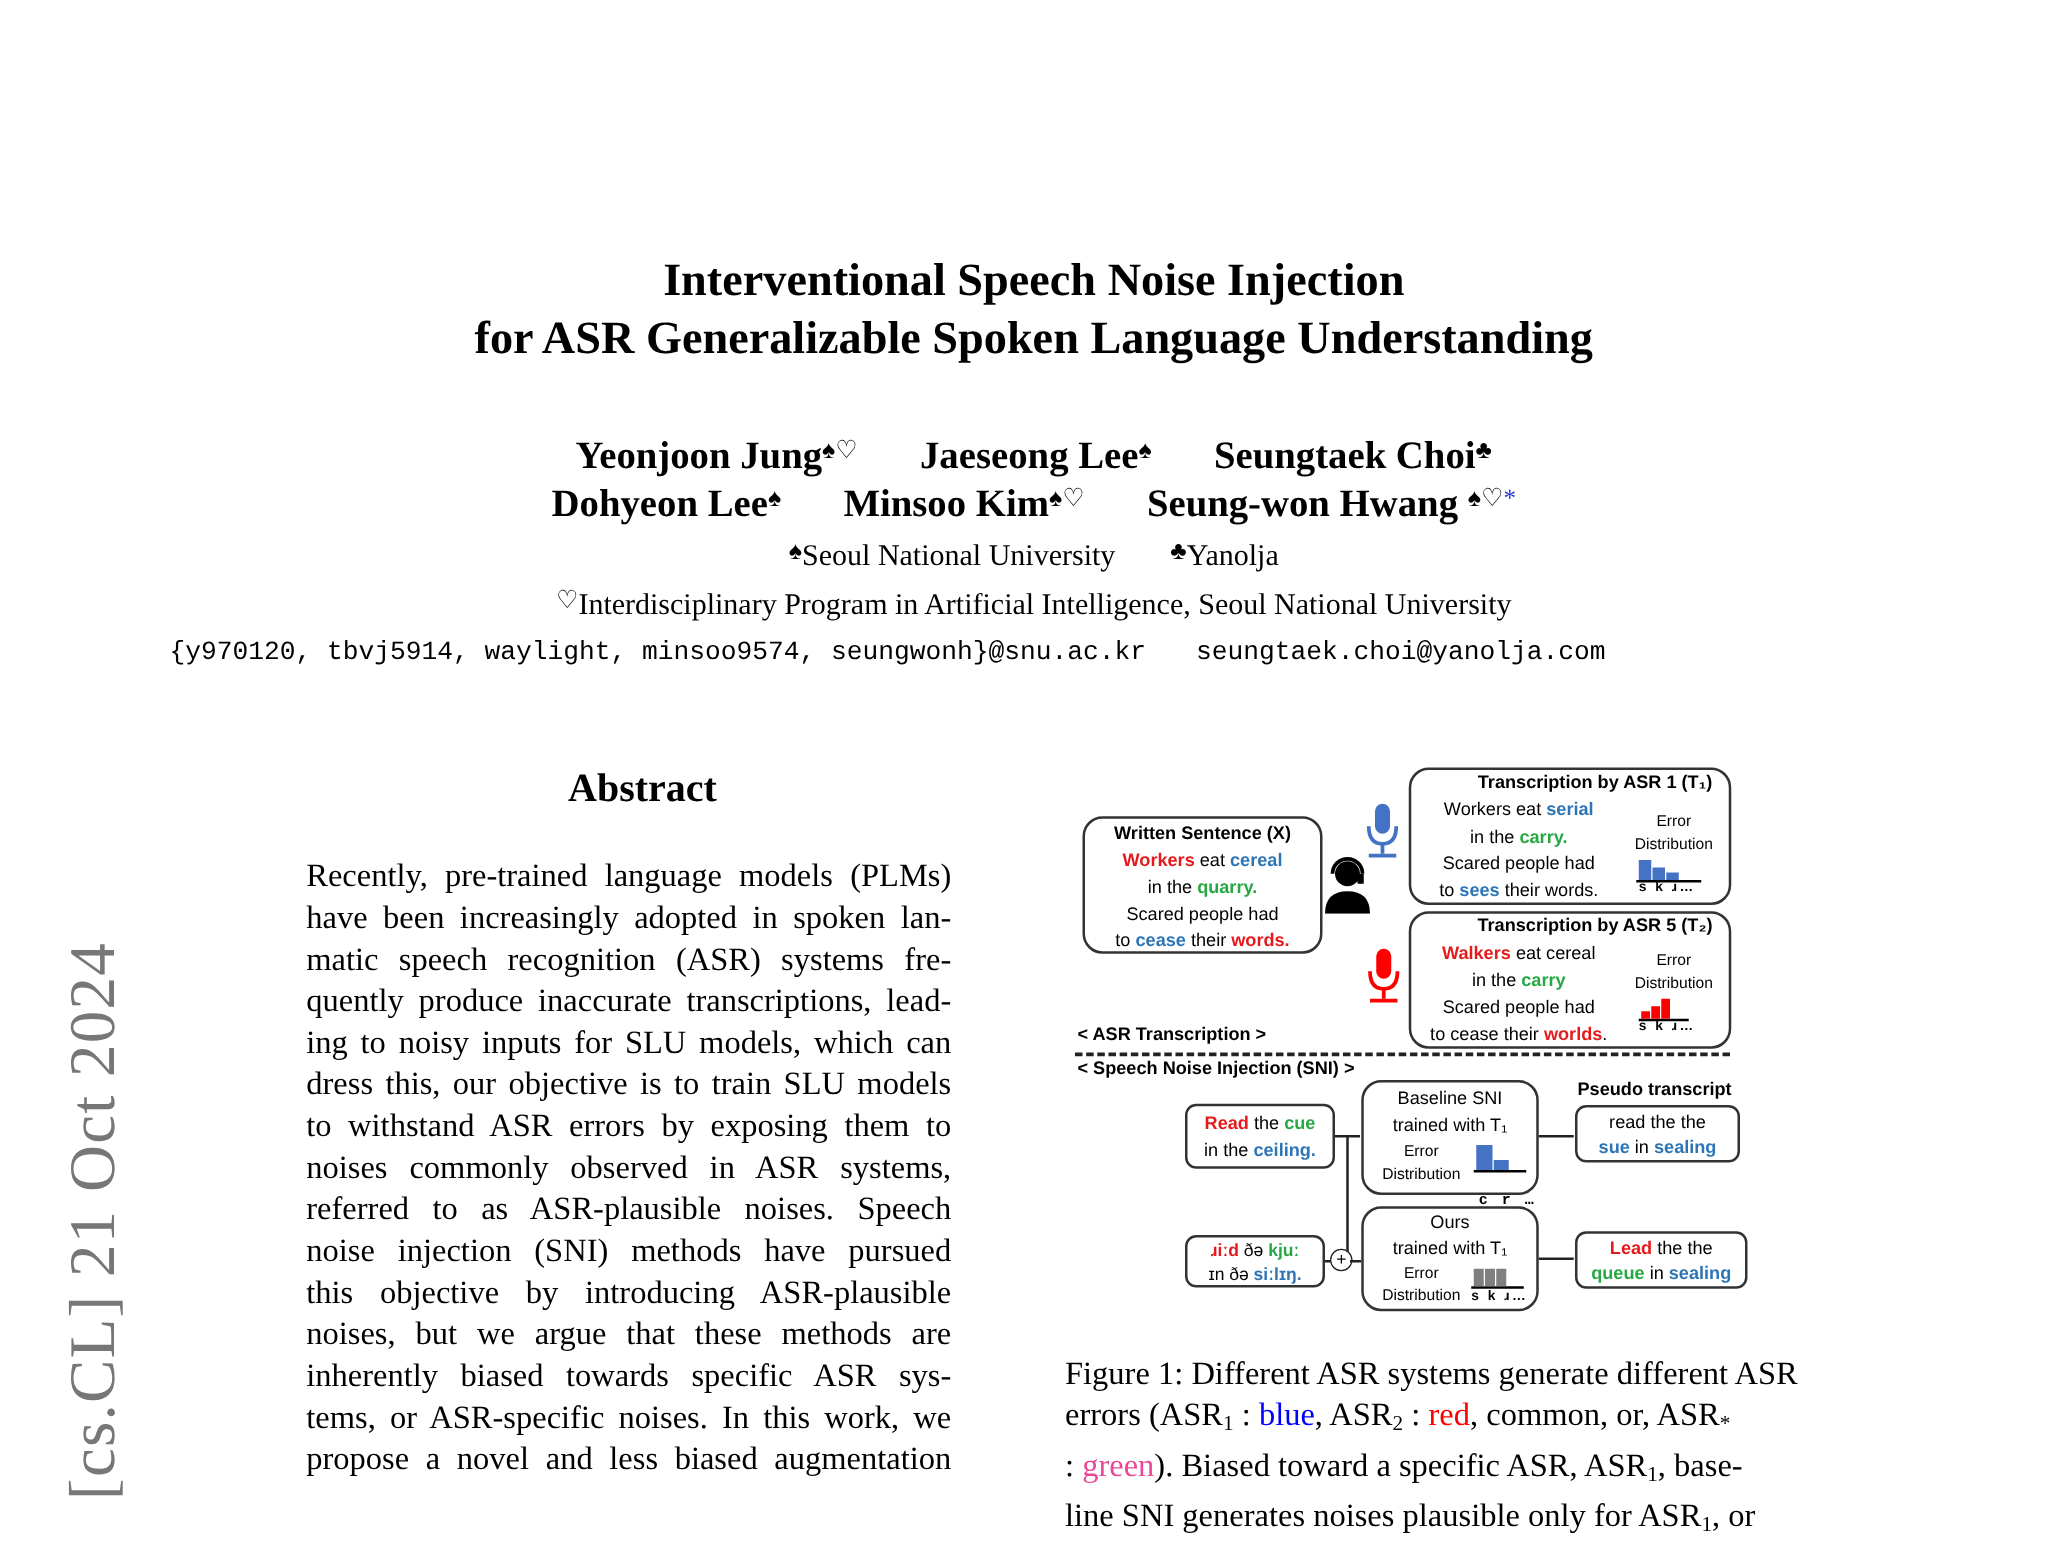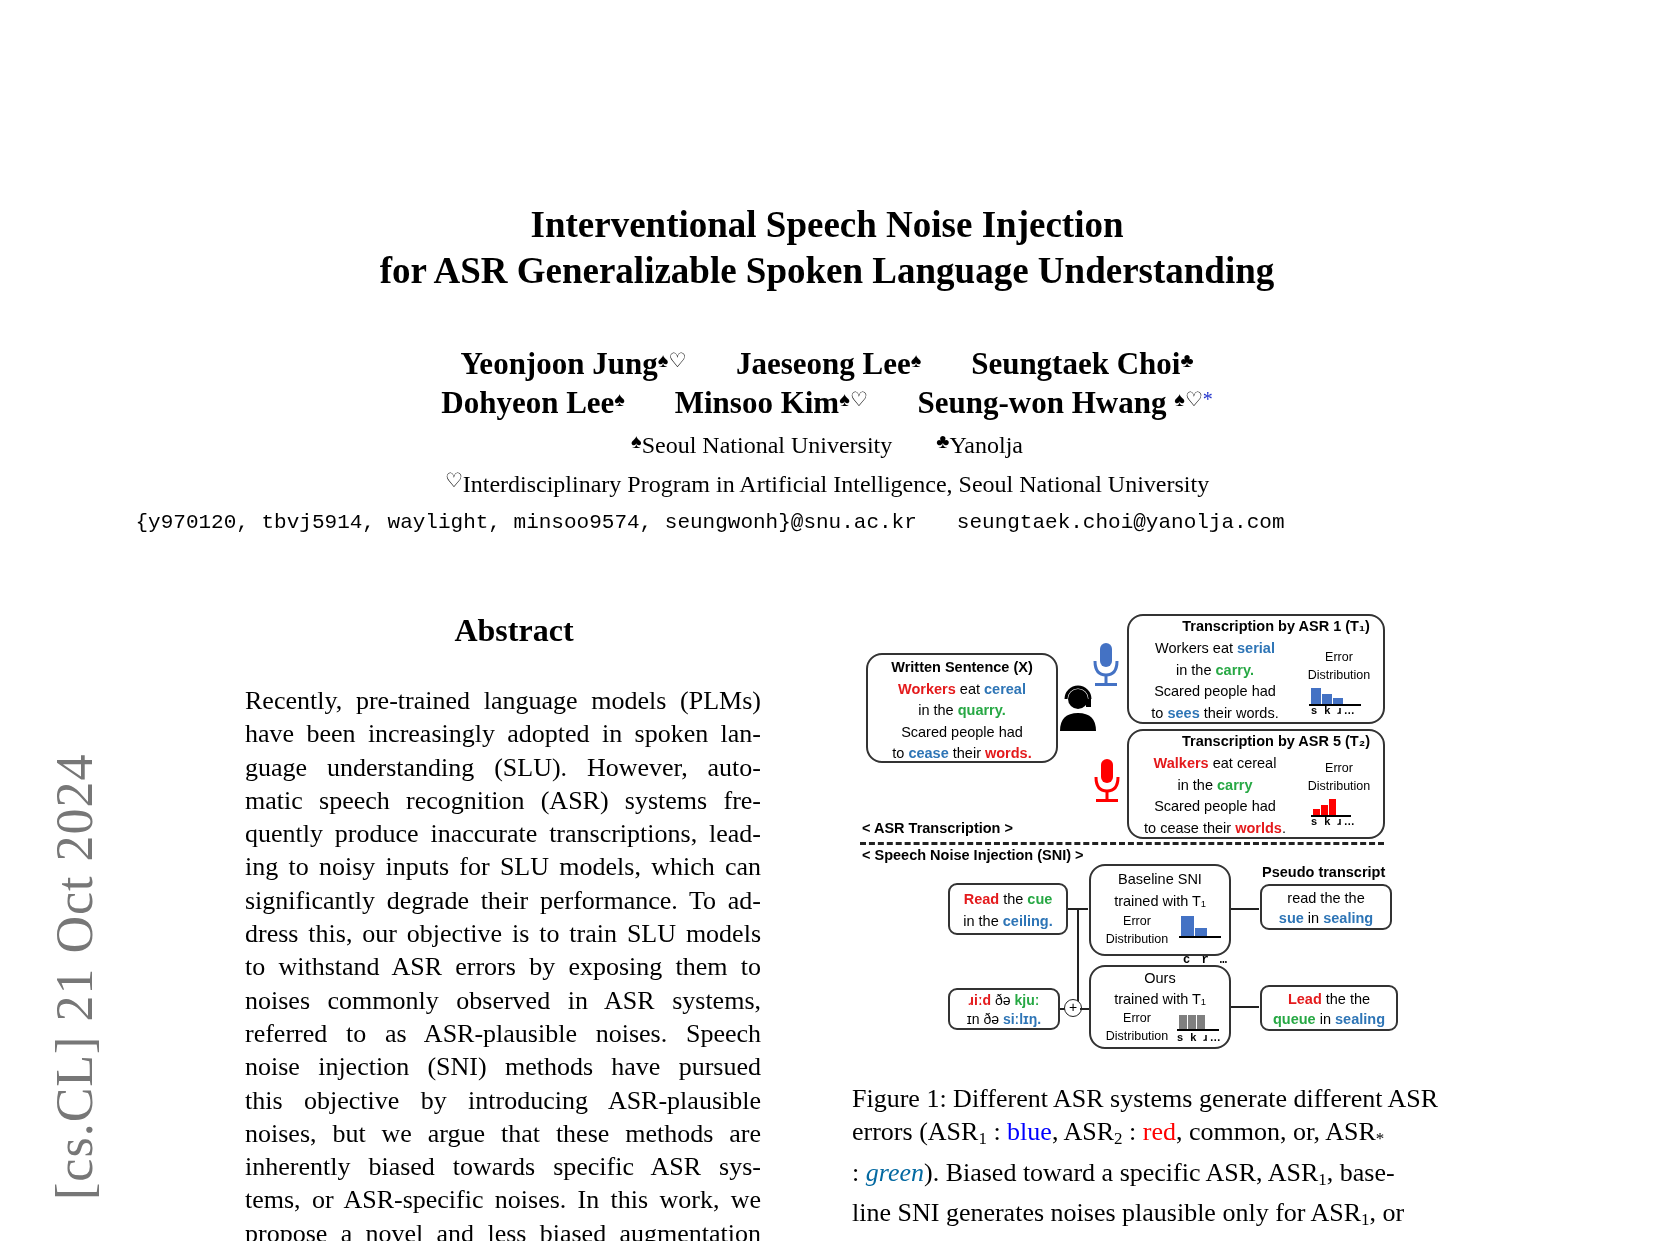--- a/index.html
+++ b/index.html
@@ -58,25 +58,23 @@
 </div>
 
 <div class="abs email" style="top:511px;">
   <span>{y970120, tbvj5914, waylight, minsoo9574, seungwonh}@snu.ac.kr</span><span class="gap"></span><span>seungtaek.choi@yanolja.com</span>
 </div>
 
 <div class="abs abs-h" style="top:612px;">Abstract</div>
 <div class="abs abs-body" style="top:684px;">
   <div>Recently, pre-trained language models (PLMs)</div>
   <div>have been increasingly adopted in spoken lan-</div>
-  <div>guage understanding (SLU). However, auto-</div>
   <div>matic speech recognition (ASR) systems fre-</div>
   <div>quently produce inaccurate transcriptions, lead-</div>
   <div>ing to noisy inputs for SLU models, which can</div>
-  <div>significantly degrade their performance. To ad-</div>
   <div>dress this, our objective is to train SLU models</div>
   <div>to withstand ASR errors by exposing them to</div>
   <div>noises commonly observed in ASR systems,</div>
   <div>referred to as ASR-plausible noises. Speech</div>
   <div>noise injection (SNI) methods have pursued</div>
   <div>this objective by introducing ASR-plausible</div>
   <div>noises, but we argue that these methods are</div>
   <div>inherently biased towards specific ASR sys-</div>
   <div>tems, or ASR-specific noises. In this work, we</div>
   <div>propose a novel and less biased augmentation</div>
@@ -212,16 +210,16 @@
   </div>
   <div class="box" style="left:1260px;top:985px;width:138px;height:46px;font-size:14.5px;line-height:20px;border-radius:9px;padding-top:2px;">
     <div><span class="red">Lead</span><span> the the</span></div>
     <div><span class="green">queue</span><span> in </span><span class="blue">sealing</span></div>
   </div>
 </div>
 
 <div class="abs caption" style="top:1082px;">
   <div>Figure 1: Different ASR systems generate different ASR</div>
   <div><span>errors (ASR</span><span class="sub">1</span><span> : </span><span style="color:#0000ff;">blue</span><span>, ASR</span><span class="sub">2</span><span> : </span><span style="color:#ff0000;">red</span><span>, common, or, ASR</span><span class="sub">*</span></div>
-  <div><span>: </span><span style="color:#0369a1;font-style:italic;">green</span><span>). Biased toward a specific ASR, ASR</span><span class="sub">1</span><span>, base-</span></div>
+  <div><span>: </span><span style="color:#ec4899;">green</span><span>). Biased toward a specific ASR, ASR</span><span class="sub">1</span><span>, base-</span></div>
   <div><span>line SNI generates noises plausible only for ASR</span><span class="sub">1</span><span>, or</span></div>
   <div>even some noise that are not plausible to any (cue to</div>
 </div>
 
 </body></html>

